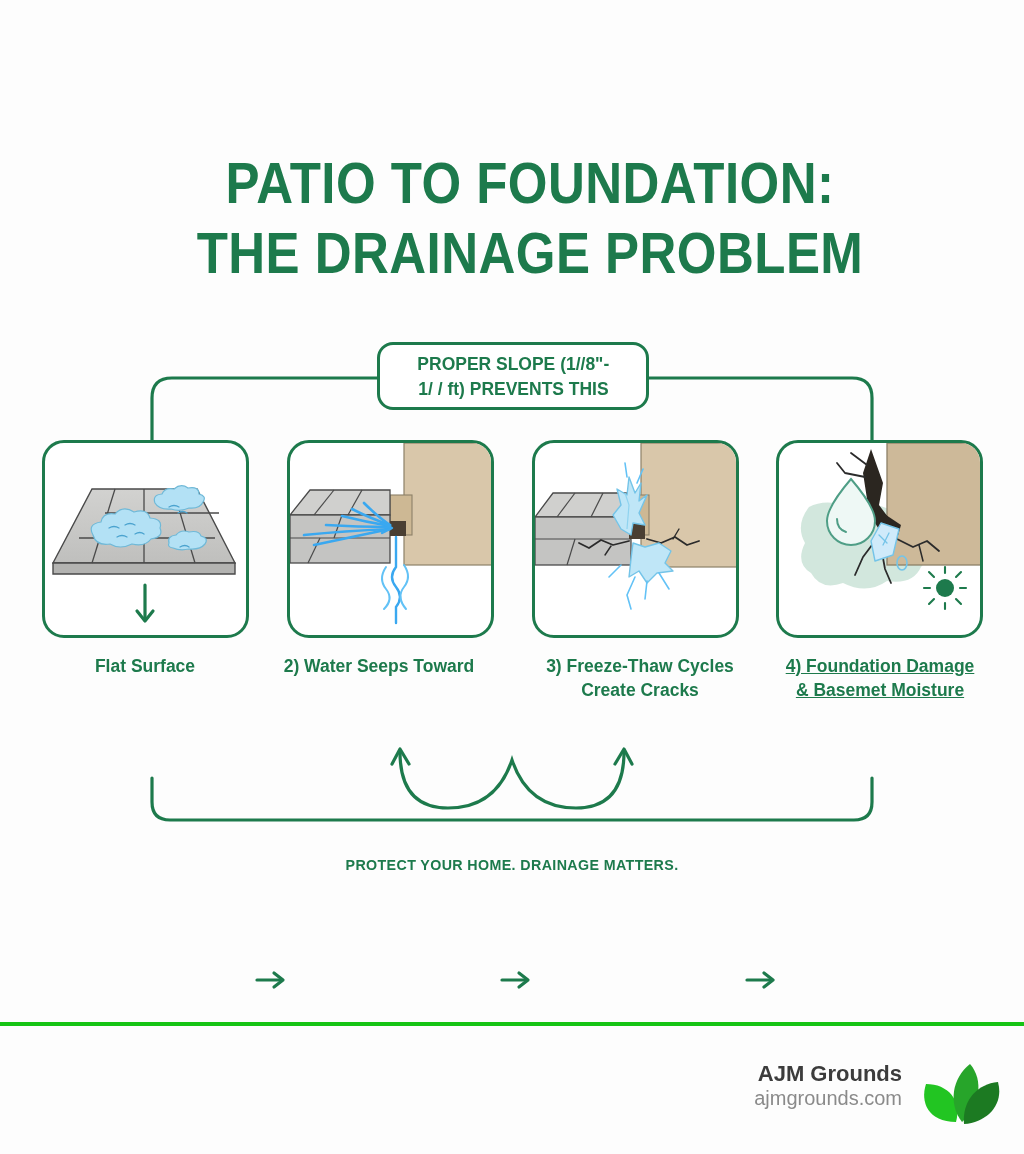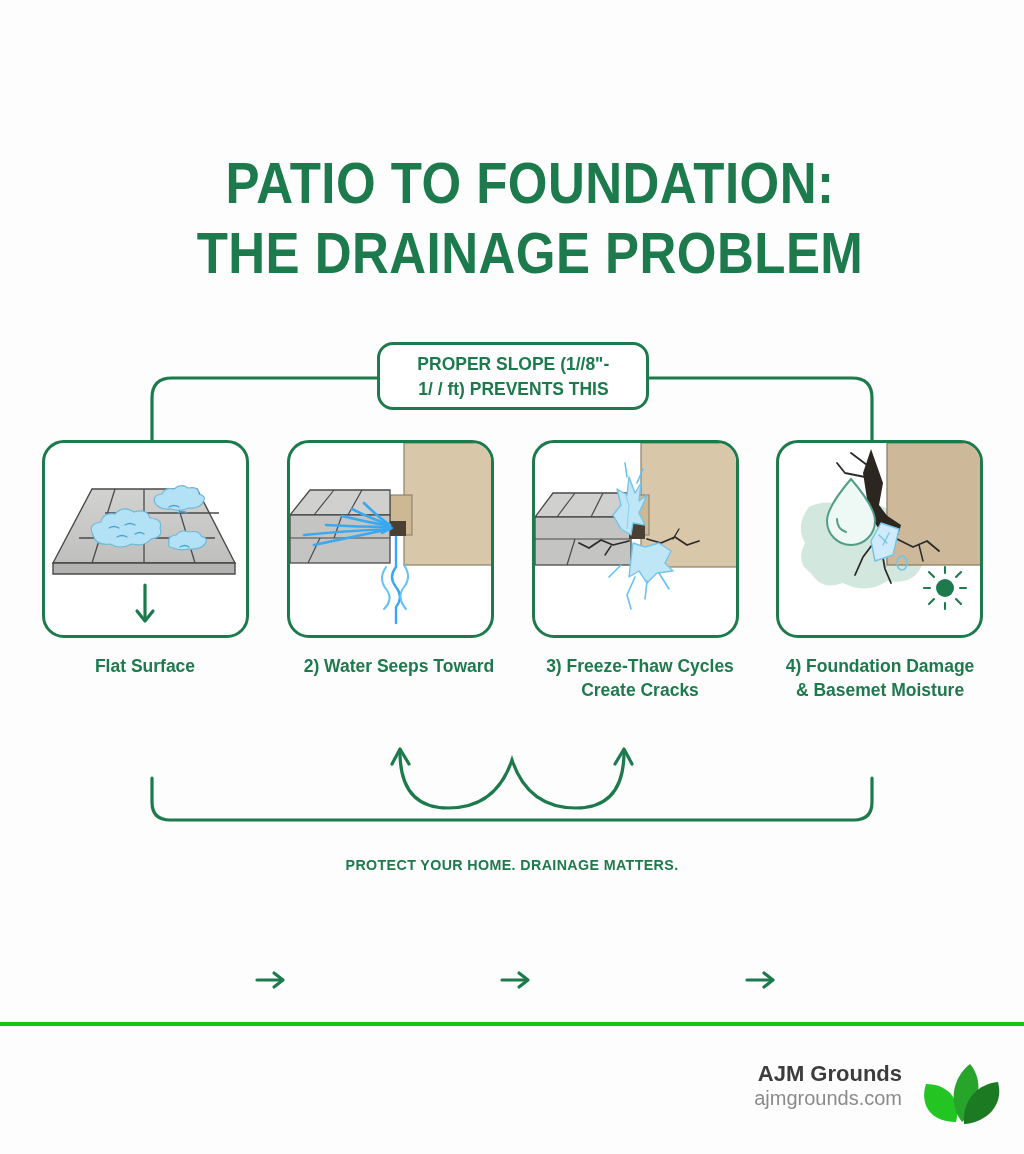--- a/index.html
+++ b/index.html
@@ -121,23 +121,23 @@
     top: 654px;
     width: 230px;
     text-align: center;
     font-family: "Liberation Sans Narrow", "Liberation Sans", sans-serif;
     font-weight: bold;
     font-size: 17.5px;
     line-height: 24px;
     color: #1d7a4c;
   }
   .cap-1 { left: 30px; }
-  .cap-2 { left: 284px; }
+  .cap-2 { left: 264px; }
   .cap-3 { left: 525px; }
-  .cap-4 { left: 765px; }
+  .cap-4 { left: 765px; text-decoration: underline; }
   .caption span { display: block; white-space: nowrap; }
 
   
   .cycle-wrap {
     position: absolute;
     top: 730px;
     left: 0;
     width: 1024px;
     height: 110px;
   }

